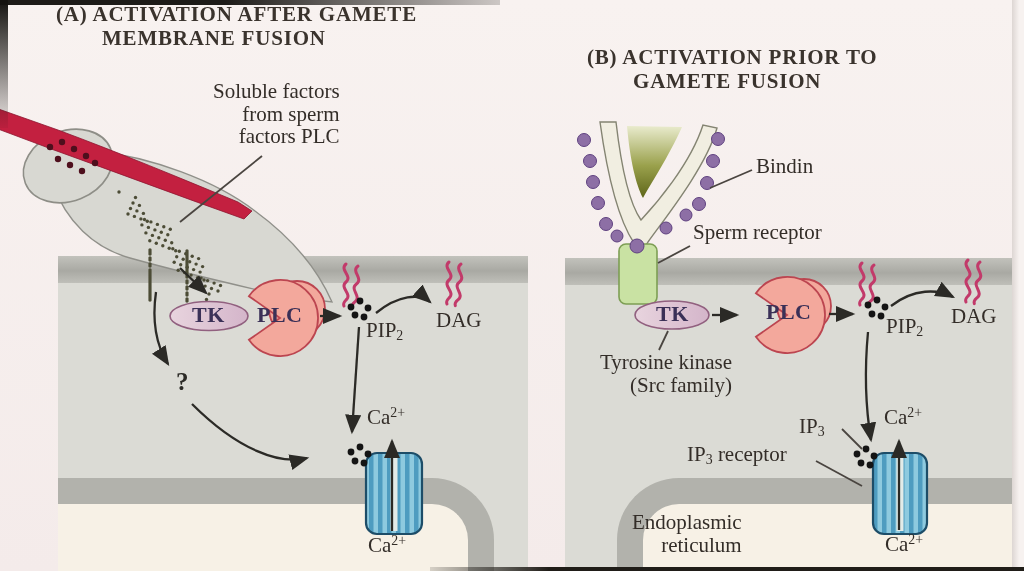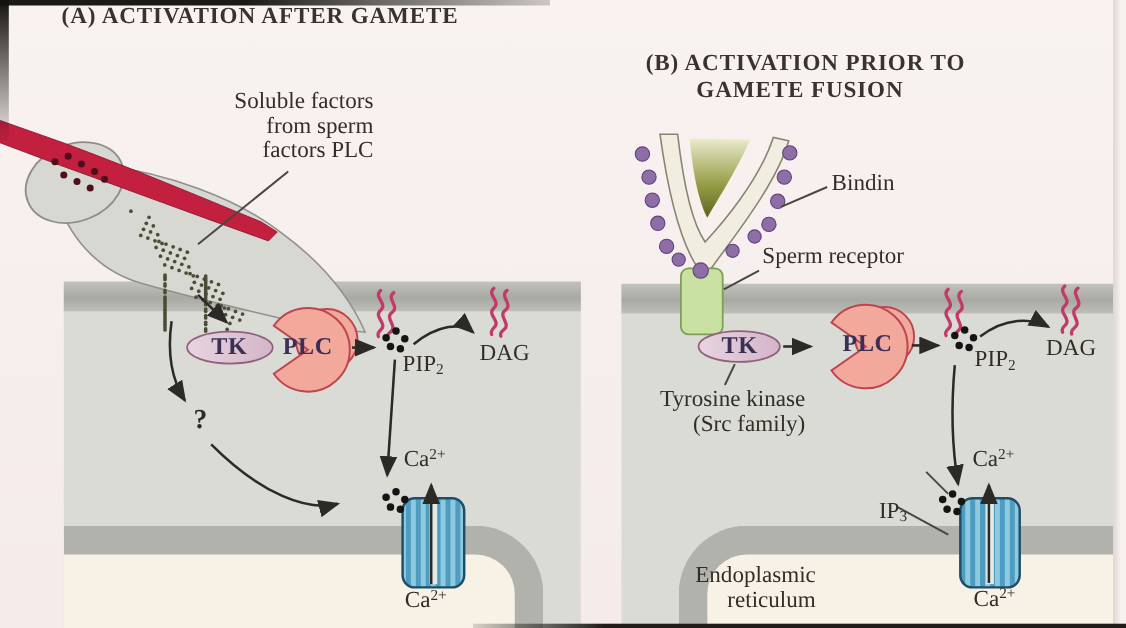--- a/index.html
+++ b/index.html
@@ -292,20 +292,21 @@
     <g stroke="#4a4540" stroke-width="1.8" fill="none">
       <path d="M752,170 L710,188"></path>
       <path d="M690,246 L658,263"></path>
       <path d="M668,331 L659,350"></path>
       <path d="M842,429 L862,449"></path>
       <path d="M816,461 L862,486"></path>
     </g>
   </svg>
 
   <div class="lbl title" style="left:56px;top:3px;">(A) ACTIVATION AFTER GAMETE</div>
+  <div class="lbl title" style="left:102px;top:27px;">MEMBRANE FUSION</div>
   <div class="lbl t21" style="left:213px;top:80px;">
     <span>Soluble factors</span><br>
     <span>from sperm</span><br>
     <span>factors PLC</span>
   </div>
   <div class="lbl qmark" style="left:176px;top:368px;">?</div>
   <div class="lbl enz" style="left:192px;top:303px;">TK</div>
   <div class="lbl enz" style="left:257px;top:303px;">PLC</div>
   <div class="lbl t21" style="left:366px;top:319px;">
     <span>PIP</span><sub>2</sub>
@@ -325,22 +326,25 @@
   <div class="lbl enz" style="left:656px;top:302px;">TK</div>
   <div class="lbl enz" style="left:766px;top:300px;">PLC</div>
   <div class="lbl t21" style="left:600px;top:351px;">
     <span>Tyrosine kinase</span><br>
     <span>(Src family)</span>
   </div>
   <div class="lbl t21" style="left:886px;top:315px;">
     <span>PIP</span><sub>2</sub>
   </div>
   <div class="lbl t21" style="left:951px;top:305px;">DAG</div>
-  <div class="lbl t21" style="left:799px;top:415px;margin-top:38px;">
+  <div class="lbl t21" style="left:799px;top:415px;">
     <span>IP</span><sub>3</sub>
+  </div>
+  <div class="lbl t21" style="left:687px;top:443px;">
+    <span>IP</span><sub>3</sub><span> receptor</span>
   </div>
   <div class="lbl t21" style="left:884px;top:406px;">
     <span>Ca</span><sup>2+</sup>
   </div>
   <div class="lbl t21" style="left:885px;top:533px;">
     <span>Ca</span><sup>2+</sup>
   </div>
   <div class="lbl t21" style="left:632px;top:511px;">
     <span>Endoplasmic</span><br>
     <span>reticulum</span>

